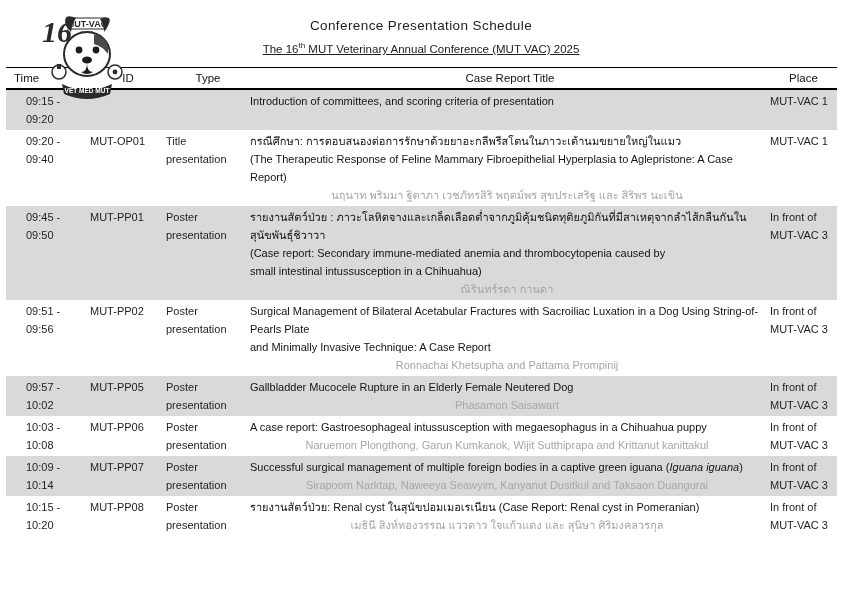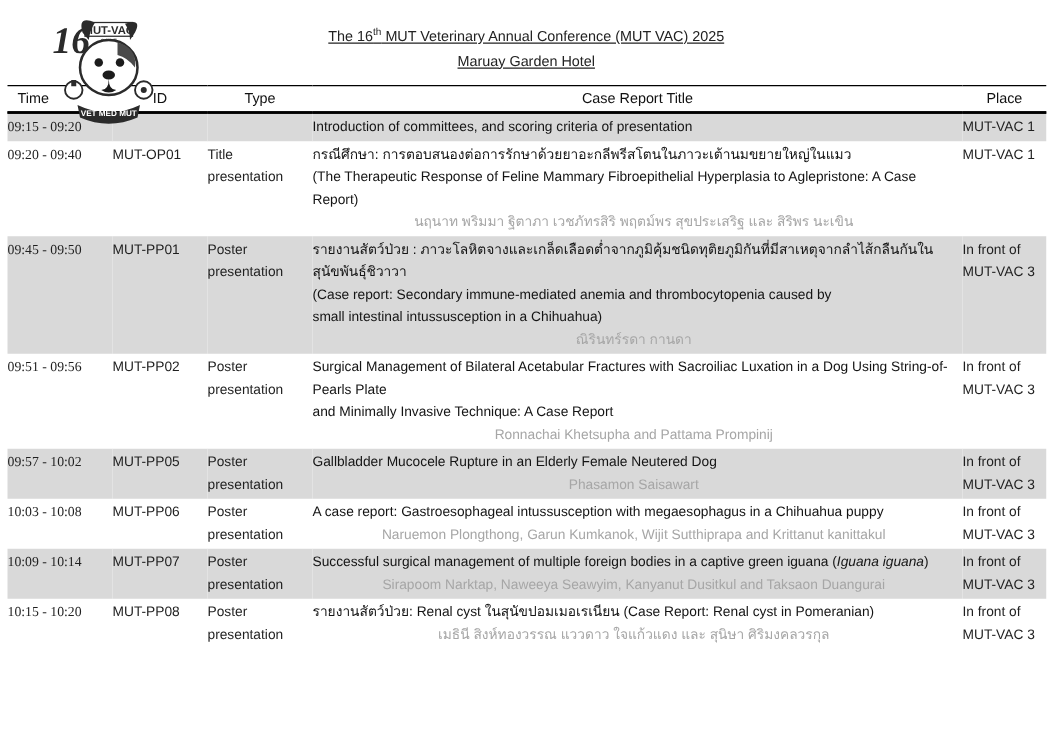--- a/index.html
+++ b/index.html
@@ -16,21 +16,21 @@
     border-collapse:collapse;table-layout:fixed;
     margin:8px 5px 16px 6px;width:831px;font-size:11px;
   }
   thead th{
     border-top:1px solid #000;border-bottom:2px solid #000;
     font-weight:normal;font-size:11.5px;padding:4px 0;color:#111;
   }
   th.col-time{text-align:left;padding-left:8px;}
   tbody td{vertical-align:top;padding:2px 0;line-height:18px;}
   tr.shade{background:#d9d9d9;}
-  td.col-time{padding-left:0;font-family:Liberation Serif, serif;}
+  td.col-time{padding-left:20px;}
   .w-time{width:84px;}
   .w-id{width:76px;}
   .w-type{width:84px;}
   .w-title{width:520px;}
   .w-place{width:auto;}
   td.col-id,td.col-type,td.col-place{text-align:left;}
   td.col-title{padding-right:6px;}
   td.col-title .title-line{color:#141414;}
   td.col-title .authors{color:#a6a6a6;text-align:center;}
   td.coffee-cell{text-align:center;}
@@ -60,22 +60,22 @@
     <circle cx="77" cy="64" r="7" fill="#ffffff" stroke="#2b2b2b" stroke-width="1.5"></circle>
     <circle cx="77" cy="64" r="2.4" fill="#2b2b2b"></circle>
     <rect x="19" y="56" width="4" height="5" fill="#2b2b2b"></rect>
 
     <path d="M24 76 Q49 88 74 76 L72 86 Q49 96 26 86 Z" fill="#2b2b2b"></path>
     <text x="49" y="85" font-size="6.5" font-weight="bold" text-anchor="middle" fill="#ffffff" font-family="Liberation Sans, sans-serif">VET MED MUT</text>
   </svg>
 </div>
 
 <div class="head">
+  <div class="t1">Conference Presentation Schedule</div>
   <div class="t2"><span>The 16</span><sup>th</sup><span> MUT Veterinary Annual Conference (MUT VAC) 2025</span></div>
-  <div class="t2">Maruay Garden Hotel</div>
 </div>
 
 <table class="schedule">
   <colgroup>
     <col class="w-time">
       <col class="w-id">
       <col class="w-type">
       <col class="w-title">
       <col class="w-place">
   </colgroup>

